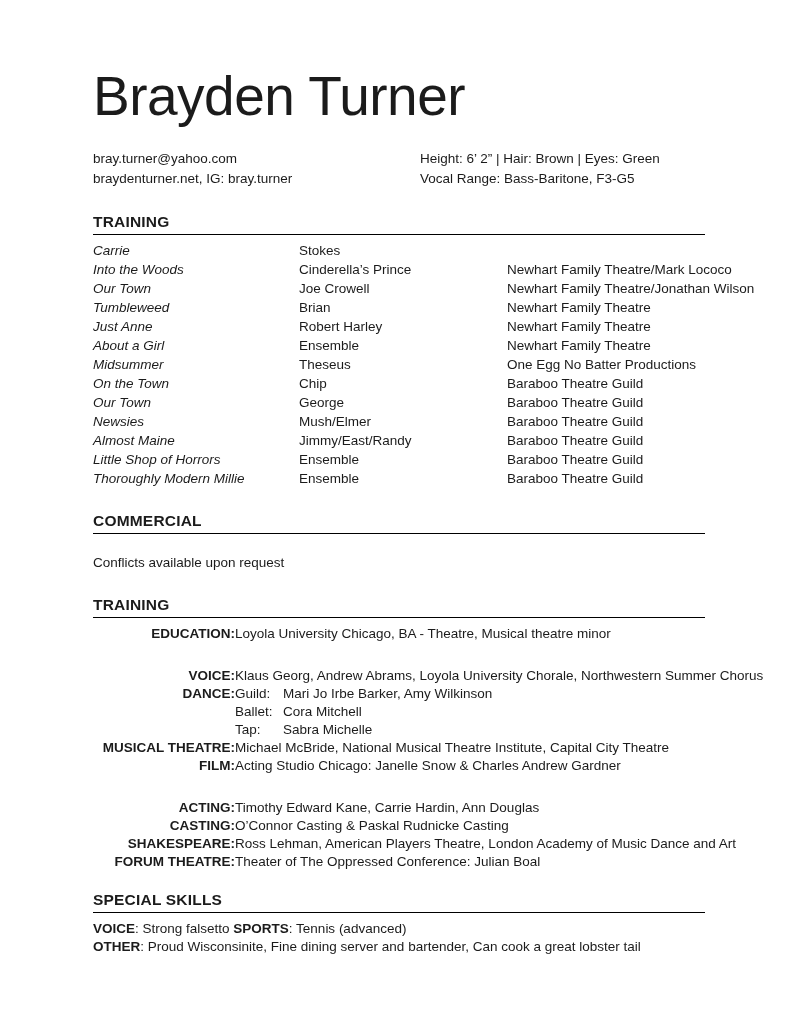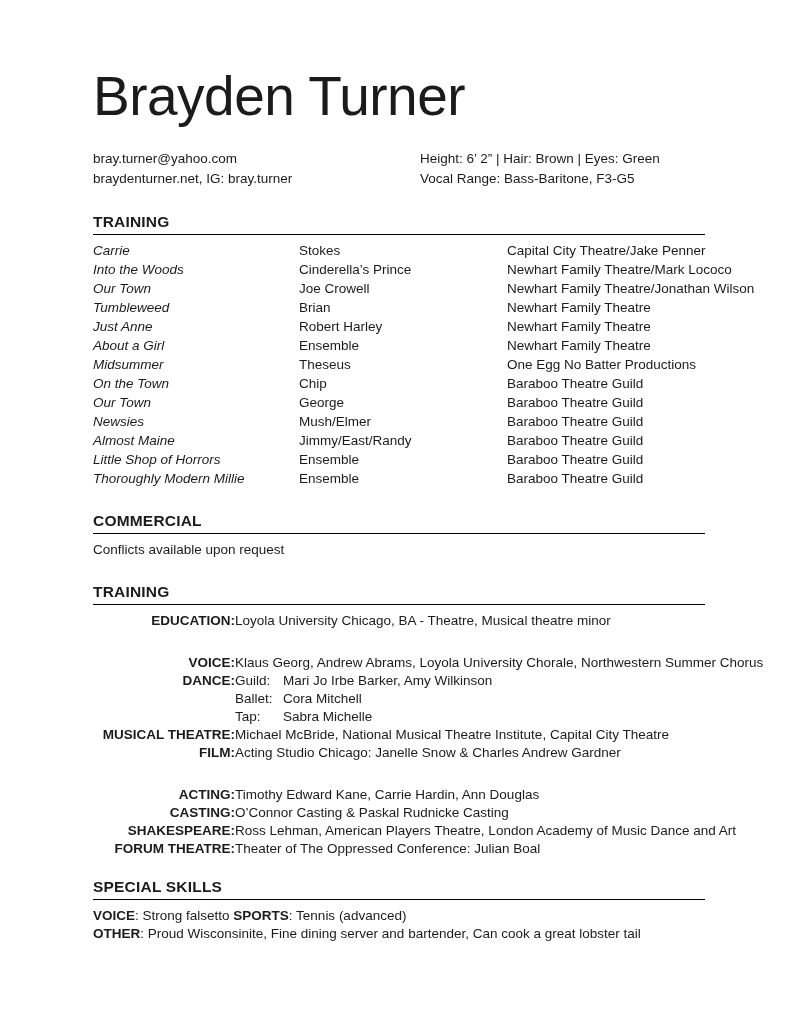--- a/index.html
+++ b/index.html
@@ -54,21 +54,21 @@
     display: flex;
     font-size: 13.5px;
     line-height: 19px;
     white-space: nowrap;
     gap: 20px;
   }
   .credit-show { width: 186px; font-style: italic; }
   .credit-role { width: 188px; }
   .credit-company { }
   .plain-line {
-    margin-top: 6px;
+    margin-top: 19px;
     font-size: 13.5px;
     line-height: 19px;
   }
   .training-block { margin-top: 7px; }
   .training-row {
     display: flex;
     font-size: 13.5px;
     line-height: 18px;
     white-space: nowrap;
   }
@@ -102,21 +102,20 @@
       <div>Vocal Range: Bass-Baritone, F3-G5</div>
     </div>
   </div>
 
   <div class="section-heading heading-theatre">TRAINING</div>
 
   <div class="credits-table">
     <div class="credit-row">
       <div class="credit-show">Carrie</div>
       <div class="credit-role">Stokes</div>
-      <div class="credit-company">Capital City Theatre/Jake Penner</div>
     </div>
     <div class="credit-row">
       <div class="credit-show">Into the Woods</div>
       <div class="credit-role">Cinderella’s Prince</div>
       <div class="credit-company">Newhart Family Theatre/Mark Lococo</div>
     </div>
     <div class="credit-row">
       <div class="credit-show">Our Town</div>
       <div class="credit-role">Joe Crowell</div>
       <div class="credit-company">Newhart Family Theatre/Jonathan Wilson</div>

